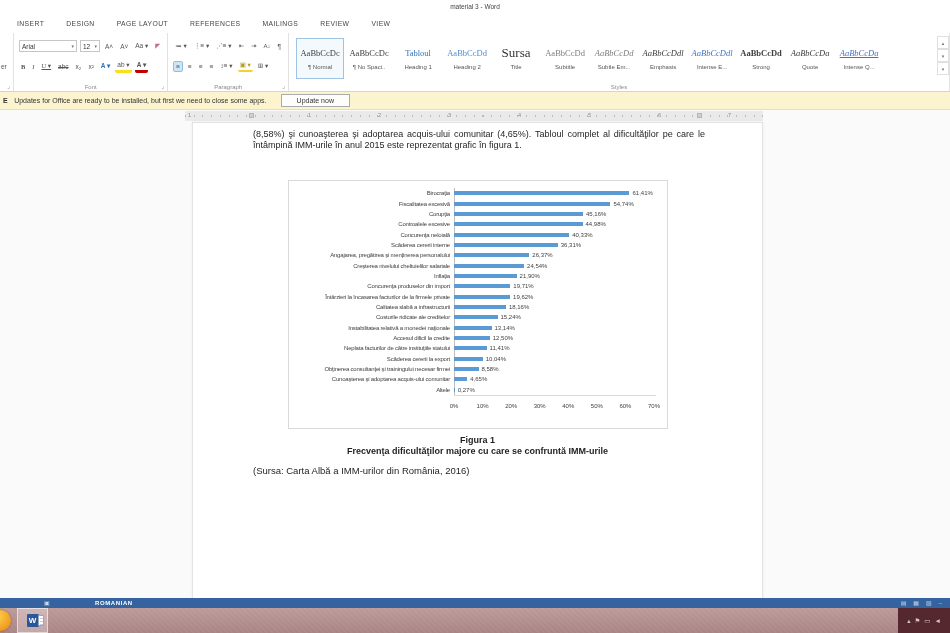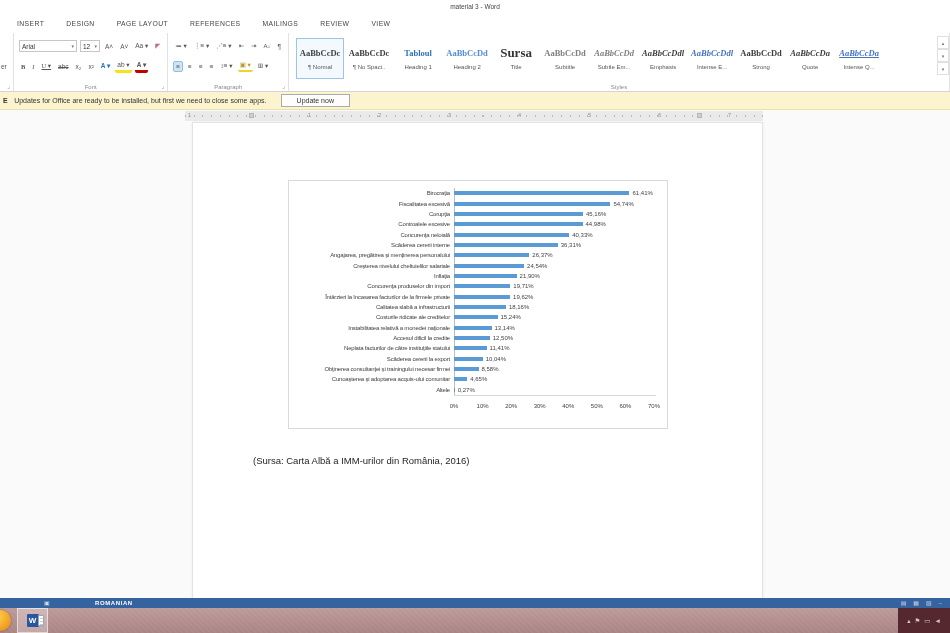--- a/index.html
+++ b/index.html
@@ -48,21 +48,21 @@
   .rb-shading { color:#b89a26; border-bottom:2px solid #f2d22e; }
   .rb-sort { font-size:6px; }
 
   
   .g-styles { flex:1; display:flex; padding-right:14px; }
   .styles-items { display:flex; flex:1; padding:2px 0 0 2px; overflow:hidden; }
   .style-item { width:48px; min-width:48px; text-align:center; padding-top:5px; margin-right:1px;
                 border:1px solid transparent; }
   .style-item.selected { border:1px solid #9dc3e6; background:#f4f9fd; }
   .style-preview { font-size:8.5px; color:#404040; height:18px; line-height:18px; white-space:nowrap;
-                   overflow:hidden; font-family:"Liberation Serif", serif;font-weight:bold;}
+                   overflow:hidden; font-family:"Liberation Serif", serif;}
   .style-label { font-size:6px; color:#555; margin-top:2px; white-space:nowrap; overflow:hidden; }
   .sp-h1 { color:#2e74b5; } .sp-h2 { color:#538dd5; }
   .sp-title { font-size:13px; color:#333; }
   .sp-subtitle { color:#808080; }
   .sp-subtle-em { color:#808080; font-style:italic; }
   .sp-emphasis { font-style:italic; color:#404040; }
   .sp-intense-em { font-style:italic; color:#4472c4; }
   .sp-strong { font-weight:bold; color:#404040; }
   .sp-quote { font-style:italic; color:#404040; }
   .sp-intense-q { font-style:italic; color:#4472c4; text-decoration:underline; }
@@ -99,21 +99,21 @@
                  font-size:6px; letter-spacing:-.2px; color:#3f3f3f; white-space:nowrap; overflow:hidden; }
   .chart-bar { height:4px; }
   .chart-val { font-size:6px; color:#3f3f3f; margin-left:3px; white-space:nowrap; }
   .chart-yaxis { position:absolute; left:165px; top:7px; height:207px; width:1px; background:#bfbfbf; }
   .chart-xaxis { position:absolute; left:165px; top:214px; width:202px; height:1px; background:#d9d9d9; }
   .chart-xticks { position:absolute; left:165px; top:222px; width:210px; height:10px; }
   .chart-xtick { position:absolute; transform:translateX(-50%); font-size:6px; color:#3f3f3f; }
 
   .caption { position:absolute; top:312px; left:0; right:0; text-align:center; font-weight:bold;
              font-size:9px; line-height:11px; color:#1f1f1f; }
-  .source-line { position:absolute; top:332px; left:60px; font-size:9.5px; color:#1f1f1f; }
+  .source-line { position:absolute; top:342px; left:60px; font-size:9.5px; color:#1f1f1f; }
 
   
   .lang-bar { height:10px; background:#35639f; position:relative; display:flex; align-items:center; }
   .lang-icon { position:absolute; left:44px; font-size:6px; color:#cfdcee; line-height:10px; }
   .lang-label { position:absolute; left:95px; font-size:6px; font-weight:bold; color:#ffffff;
                 letter-spacing:.6px; line-height:10px; }
   .lang-right { position:absolute; right:8px; display:flex; gap:7px; }
   .lang-right span { font-size:6px; color:#c3d2e6; line-height:10px; }
 
   
@@ -296,20 +296,21 @@
           <span class="ruler-num" style="left: 333px;">4</span>
           <span class="ruler-num" style="left: 403px;">5</span>
           <span class="ruler-num" style="left: 473px;">6</span>
           <span class="ruler-num" style="left: 543px;">7</span>
         </div>
       <div class="indent-marker" style="left:64px;"></div>
       <div class="indent-marker" style="left:512px;"></div>
     </div>
 
     <div class="page">
+      <div class="doc-par">(8,58%) şi cunoaşterea şi adoptarea acquis-ului comunitar (4,65%). Tabloul complet al dificultăţilor pe care le întâmpină IMM-urile în anul 2015 este reprezentat grafic în figura 1.</div>
 
       <div class="chart-box">
         <div class="chart-yaxis"></div>
         <div class="chart-xaxis"></div>
         <div class="chart-rows" id="chart-rows">
             <div class="chart-row">
               <span class="chart-label">Birocraţia</span>
               <span class="chart-bar" style="width: 175.457px; background: rgb(91, 155, 213);"></span>
               <span class="chart-val">61,41%</span>
             </div>
@@ -414,20 +415,24 @@
             <span class="chart-xtick" style="left: 28.5714px;">10%</span>
             <span class="chart-xtick" style="left: 57.1429px;">20%</span>
             <span class="chart-xtick" style="left: 85.7143px;">30%</span>
             <span class="chart-xtick" style="left: 114.286px;">40%</span>
             <span class="chart-xtick" style="left: 142.857px;">50%</span>
             <span class="chart-xtick" style="left: 171.429px;">60%</span>
             <span class="chart-xtick" style="left: 200px;">70%</span>
           </div>
       </div>
 
+      <div class="caption">
+        <div>Figura 1</div>
+        <div>Frecvenţa dificultăţilor majore cu care se confruntă IMM-urile</div>
+      </div>
 
       <div class="source-line">(Sursa: Carta Albă a IMM-urilor din România, 2016)</div>
     </div>
   </div>
 
   <div class="lang-bar">
     <span class="lang-icon">▣</span>
     <span class="lang-label">ROMANIAN</span>
     <span class="lang-right" id="lang-right">
         <span>▤</span>

